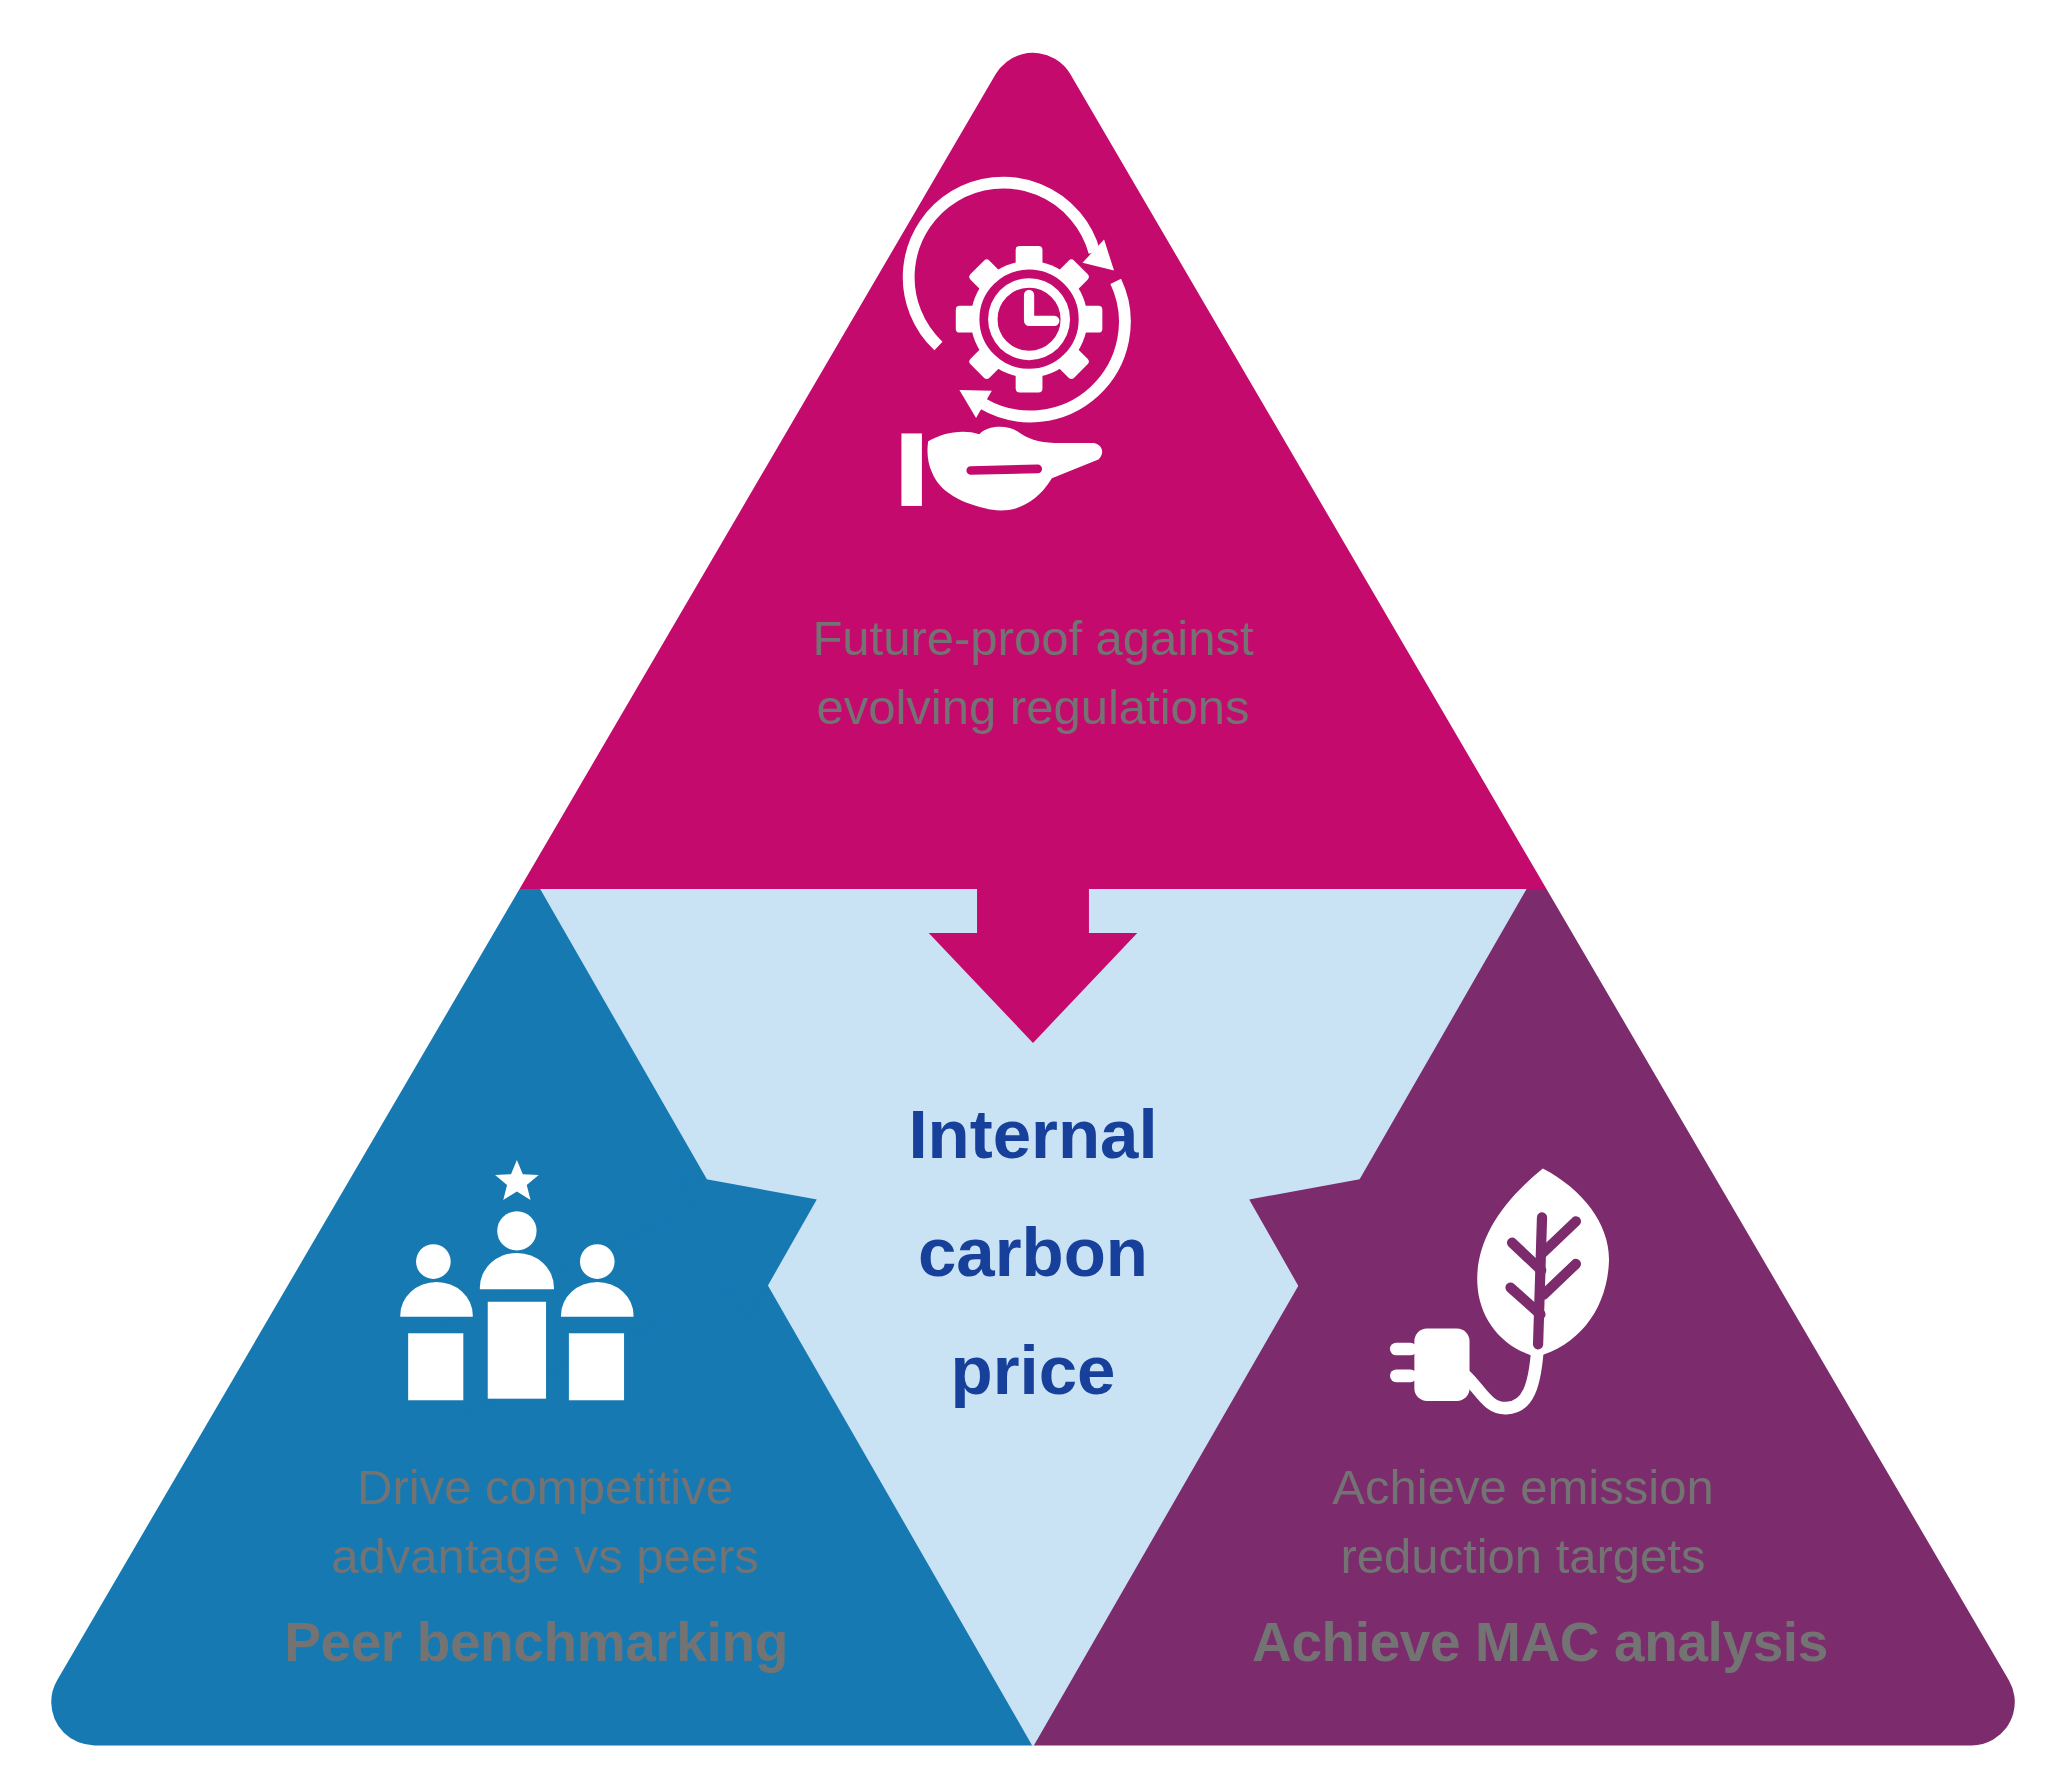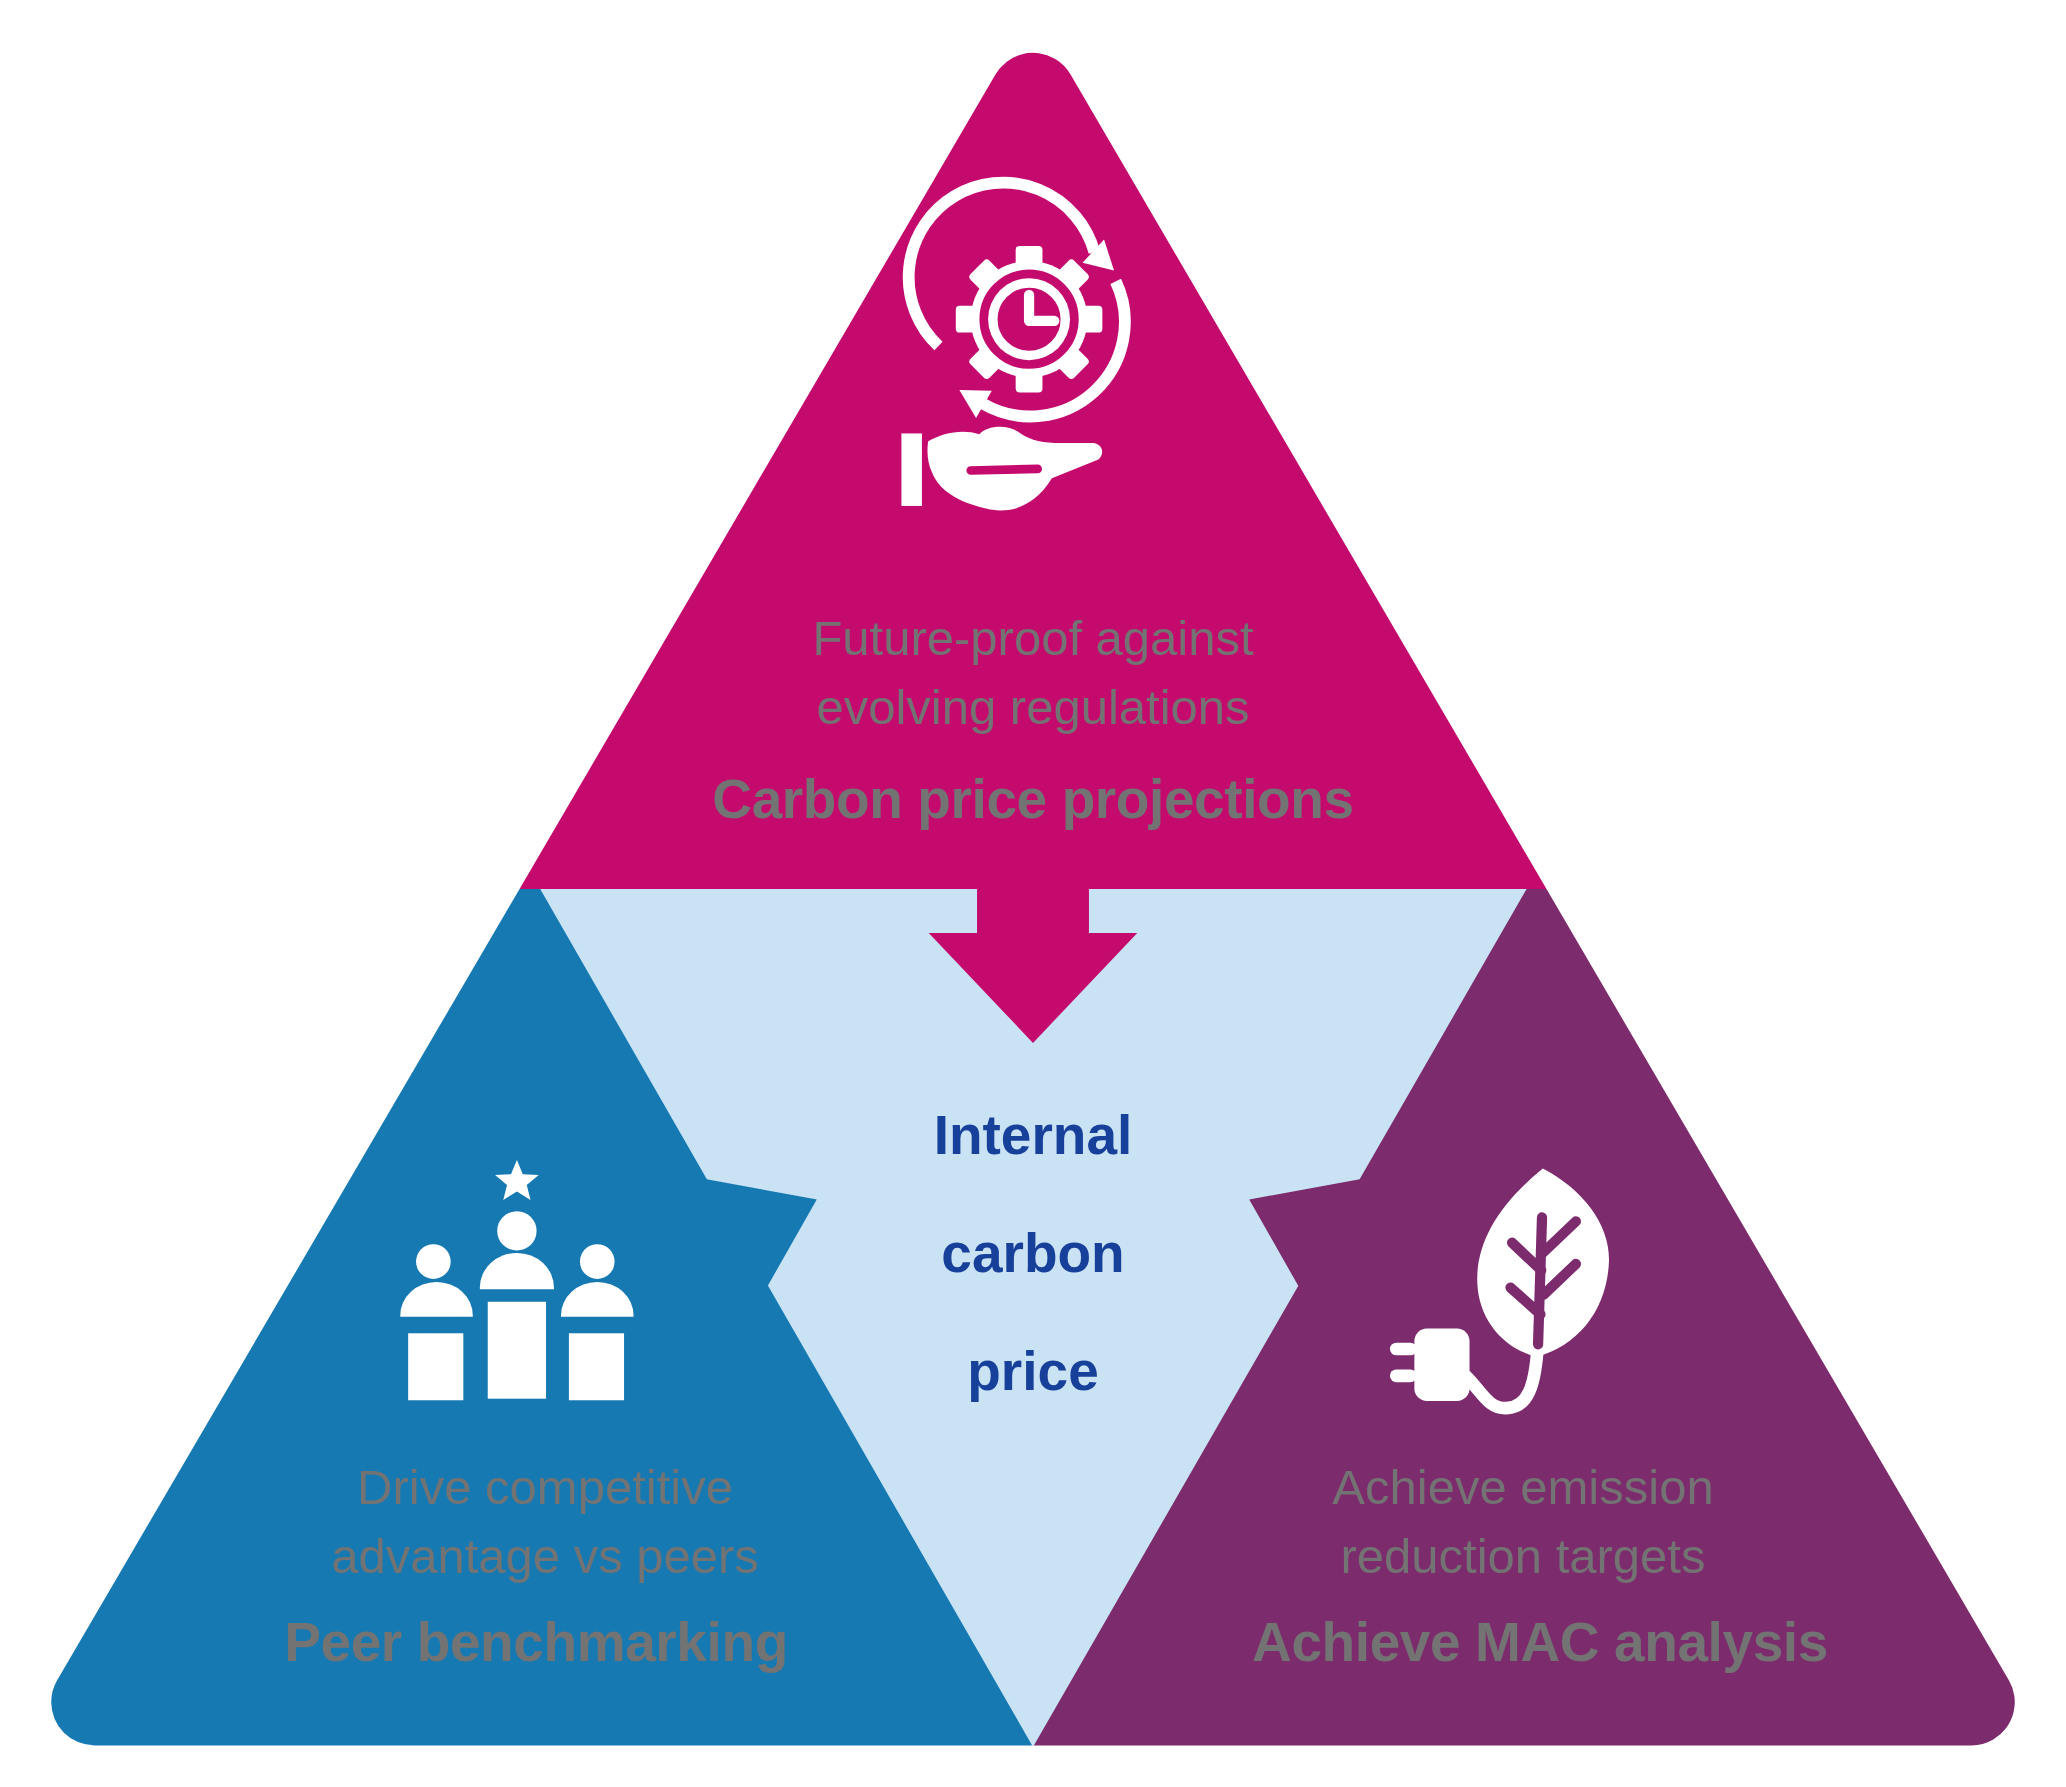--- a/index.html
+++ b/index.html
@@ -29,21 +29,21 @@
     position: absolute;
     transform: translateX(-50%);
     text-align: center;
     white-space: pre-line;
     width: max-content;
     color: #737373;
   }
   .desc    { font-size: 49px; line-height: 69px; font-weight: 400; }
   .heading { font-size: 55px; line-height: 63px; font-weight: 700; letter-spacing: -0.4px; }
   .center-label {
-    font-size: 55px;
+    font-size: 69px;
     line-height: 118px;
     font-weight: 700;
     color: var(--navy);
   }
 </style>
 </head>
 <body>
 
 <div class="stage">
 
@@ -133,21 +133,20 @@
           <rect class="c-white" x="1795" y="1686" width="70" height="92" rx="16"></rect>
           <rect class="c-white" x="1764" y="1704" width="34" height="16" rx="8"></rect>
           <rect class="c-white" x="1764" y="1738" width="34" height="16" rx="8"></rect>
         </g>
       </g>
     </g>
   </svg>
 
   <div class="txt desc" style="left:1033px; top:604px;">Future-proof against
 evolving regulations</div>
-  <div class="txt heading" style="left:1033px; top:768px;">Carbon price projections</div>
 
   <div class="txt center-label" style="left:1033px; top:1076px;">Internal
 carbon
 price</div>
 
   <div class="txt desc" style="left:545px; top:1453px;">Drive competitive
 advantage vs peers</div>
   <div class="txt heading" style="left:536px; top:1611px;">Peer benchmarking</div>
 
   <div class="txt desc" style="left:1523px; top:1453px;">Achieve emission

